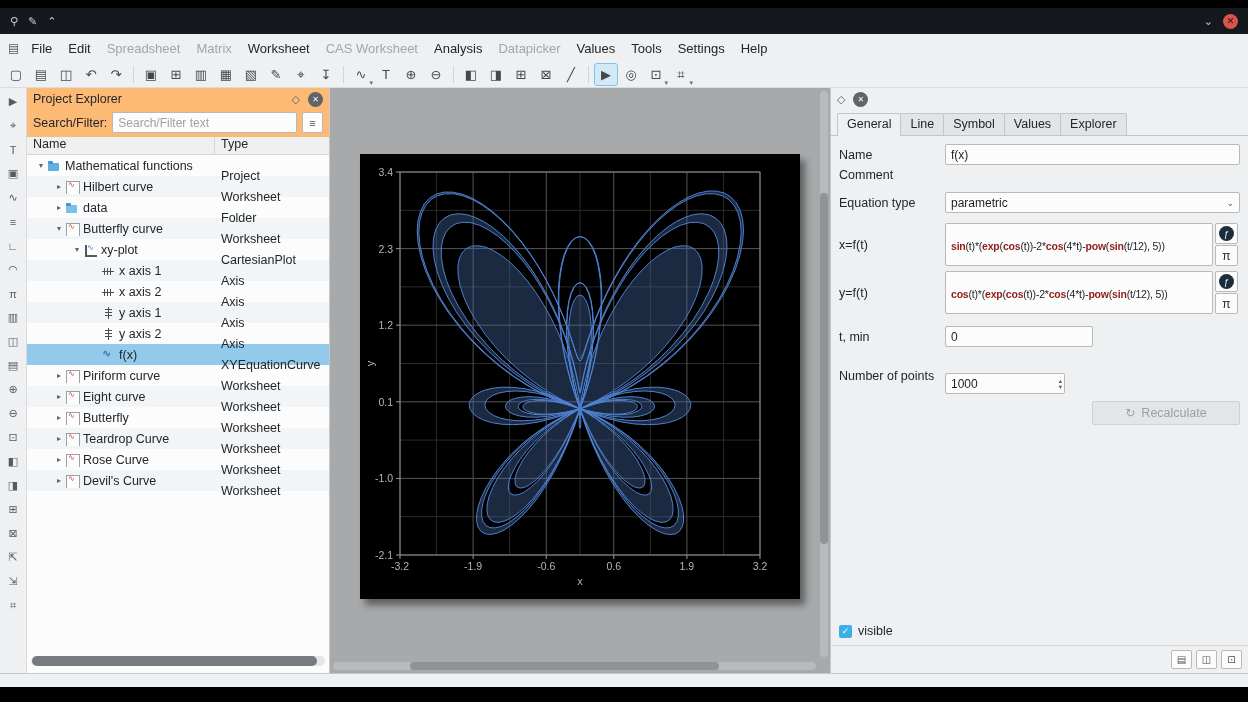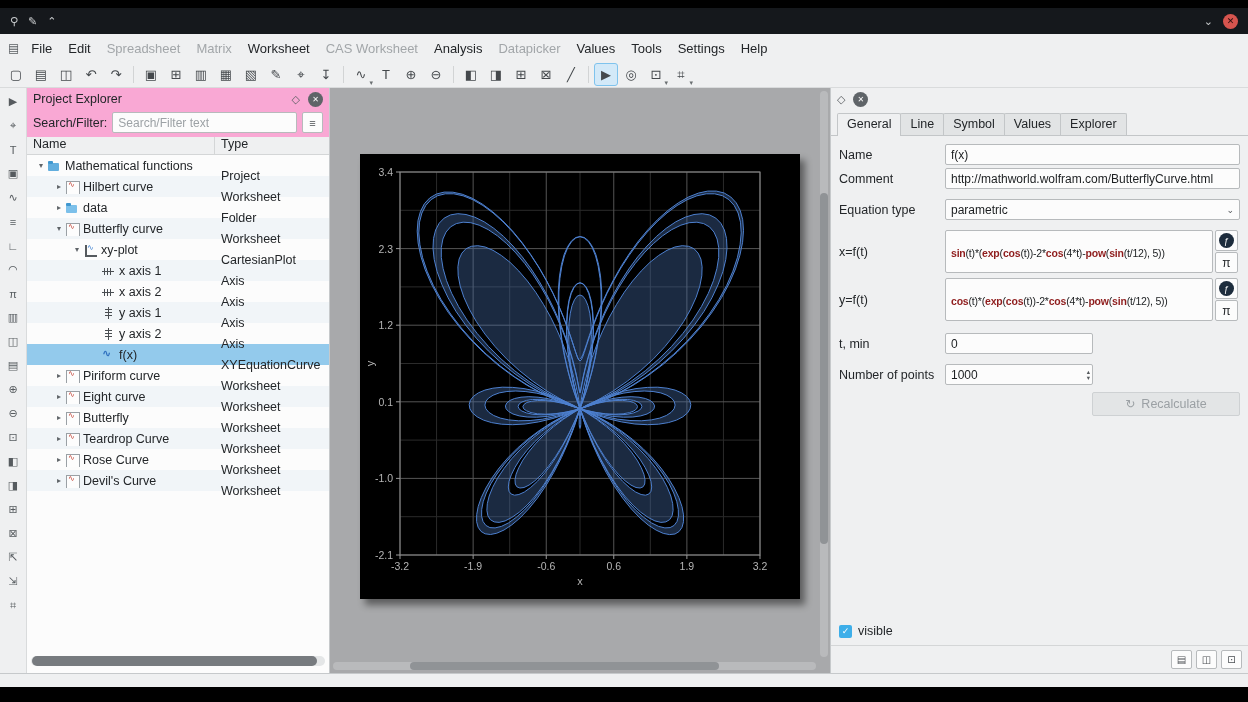--- a/index.html
+++ b/index.html
@@ -37,21 +37,21 @@
 
   
   .main { flex:1; display:flex; min-height:0; }
 
   .lstrip { width:27px; background:#eff0f1; border-right:1px solid #d9dbdc; display:flex;
             flex-direction:column; align-items:center; padding-top:3px; gap:3px; flex:none; }
   .lbtn { width:22px; height:21px; display:flex; align-items:center; justify-content:center;
           font-size:11px; color:#565b5f; border-radius:3px; }
 
   
-  .explorer { width:303px; background:#f9a8d4; border-right:1px solid #c6c9cb; display:flex;
+  .explorer { width:303px; background:#fdba74; border-right:1px solid #c6c9cb; display:flex;
               flex-direction:column; flex:none; }
   .dock-header { height:22px; display:flex; align-items:center; padding:0 6px; font-size:12.5px; flex:none; }
   .dock-header .dh-title { flex:1; }
   .dh-float { font-size:11px; color:#5a5e62; margin-right:8px; }
   .dh-close { width:15px; height:15px; border-radius:50%; background:#5f6468; color:#fcfcfc; font-size:8px;
               display:flex; align-items:center; justify-content:center; }
   .search-row { display:flex; align-items:center; gap:5px; padding:2px 6px 4px; flex:none; }
   .search-row label { font-size:12.5px; }
   .search-input { flex:1; height:21px; background:#fcfcfc; border:1px solid #b7babc; border-radius:2px;
                   font-size:12px; padding:0 5px; color:#1b1e20; font-family:inherit; }
@@ -122,21 +122,21 @@
   .eqrow .flabel { align-self:center; }
   .eqbox { flex:1; height:43px; align-items:flex-start; padding-top:3px; font-size:10.5px;
            letter-spacing:-0.2px; white-space:nowrap; overflow:hidden; }
   .fn { color:#8f1d1d; font-weight:bold; }
   .eqbtns { width:25px; display:flex; flex-direction:column; gap:1px; margin-left:2px; flex:none; }
   .ebtn { width:23px; height:21px; border:1px solid #b7babc; background:#fcfcfc; border-radius:2px;
           display:flex; align-items:center; justify-content:center; font-size:12px; }
   .fcirc { width:15px; height:15px; border-radius:50%; background:#1d2c3c; color:#fcfcfc; font-size:9px;
            display:flex; align-items:center; justify-content:center; }
   .short { width:148px; flex:none; }
-  .spinwrap { position:relative; width:148px; flex:none; }
+  .spinwrap { position:relative; width:120px; flex:none;margin-top:16px; }
   .spinwrap .field { width:100%; padding-right:14px; }
   .spin-arrows { position:absolute; right:3px; top:0; bottom:0; display:flex; flex-direction:column;
                  justify-content:center; font-size:6.5px; line-height:6px; color:#55595d; }
   .recalc-row { display:flex; justify-content:flex-end; margin-top:7px; }
   .recalc-btn { width:148px; height:24px; background:#e3e5e6; border:1px solid #ced1d3; border-radius:2px;
                 color:#9ba0a4; display:flex; align-items:center; justify-content:center; gap:6px; }
   .recalc-btn .ric { font-size:12px; }
   .spacer { flex:1; }
   .visible-row { display:flex; align-items:center; gap:6px; padding:0 8px 7px; flex:none; }
   .checkbox { width:13px; height:13px; border-radius:2px; background:#3daee9; color:#fff; font-size:9px;
@@ -665,21 +665,20 @@
           <div class="tab">Values</div>
           <div class="tab">Explorer</div>
         </div>
       <div class="form">
         <div class="frow">
           <div class="flabel">Name</div>
           <input class="field full" value="f(x)" style="">
         </div>
         <div class="frow">
           <div class="flabel">Comment</div>
-          <input class="field full" value="http://mathworld.wolfram.com/ButterflyCurve.html" style="">
         </div>
         <div class="gap"></div>
         <div class="frow">
           <div class="flabel">Equation type</div>
           <div class="field full combo">
             <span>parametric</span>
             <span class="caret">⌄</span>
           </div>
         </div>
         <div class="gap"></div>

